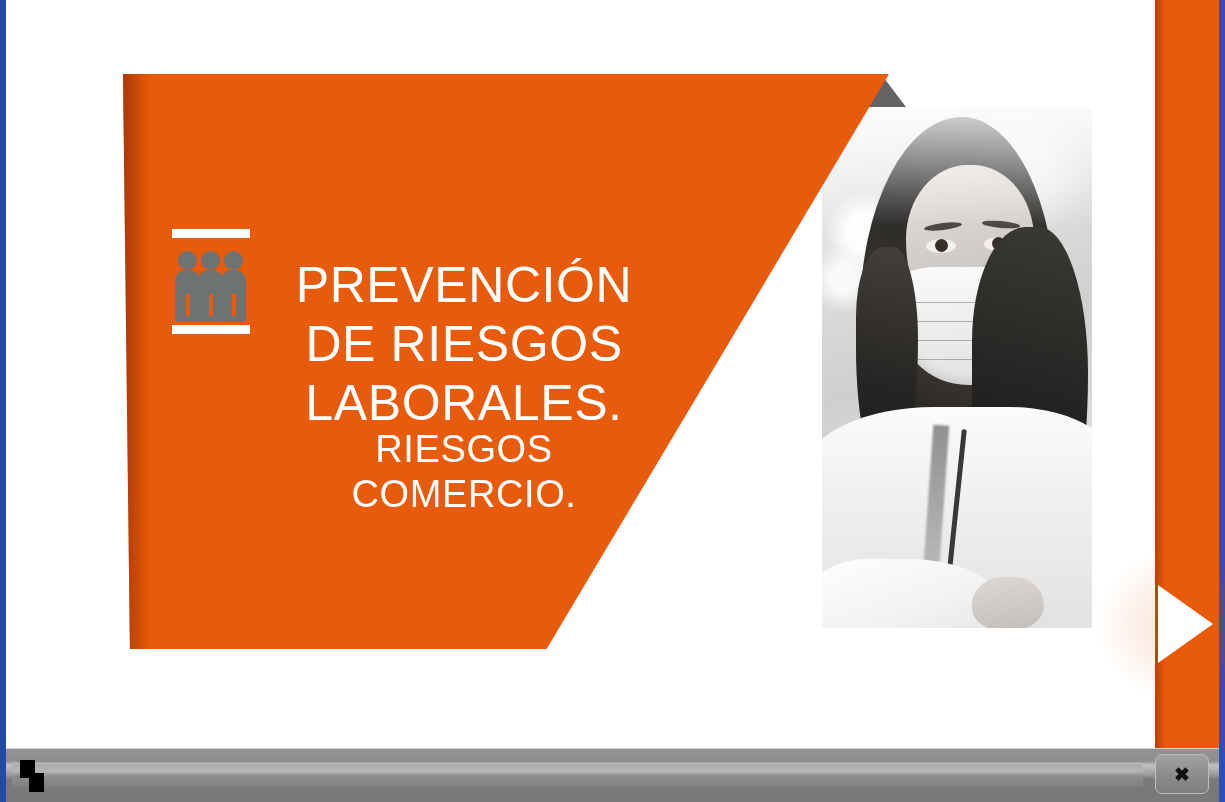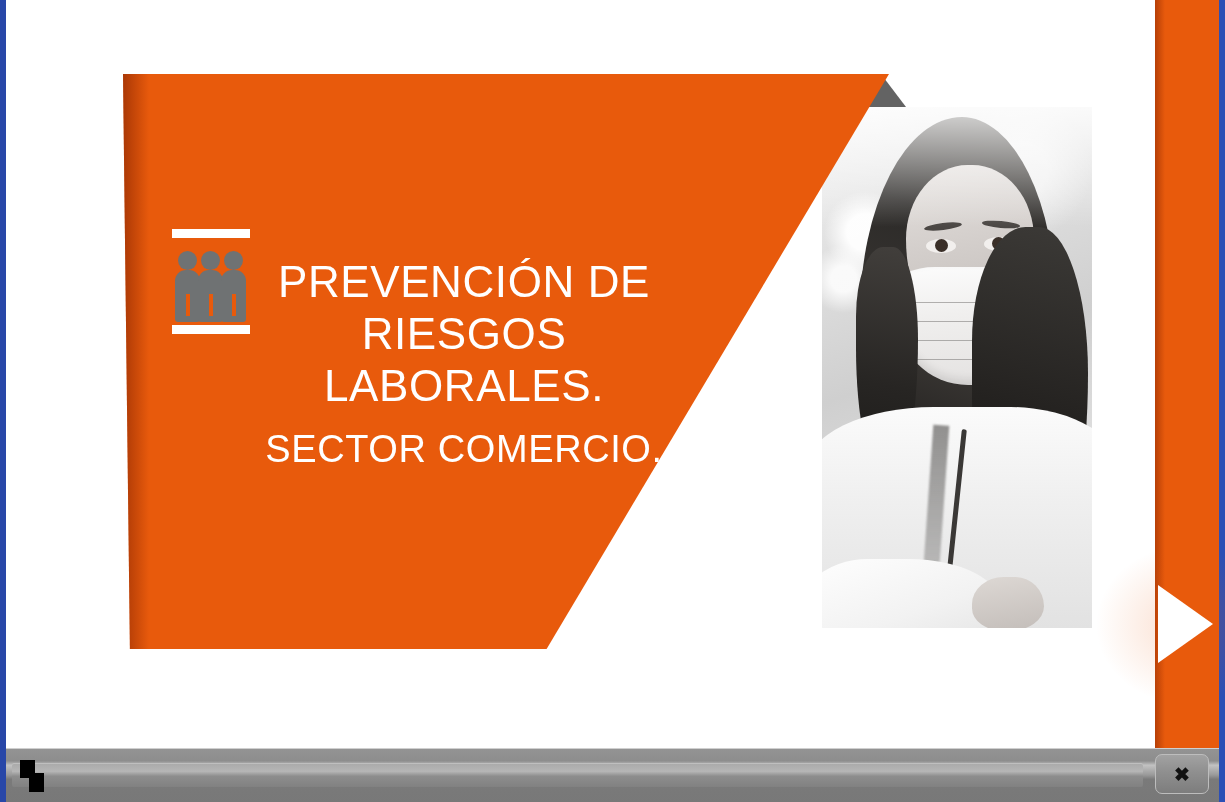--- a/index.html
+++ b/index.html
@@ -261,21 +261,21 @@
     position: absolute;
     color: #ffffff;
     text-align: center;
     font-weight: 400;
     letter-spacing: .6px;
     line-height: 1.18;
   }
   #title-main {
     left: 258px; top: 256px;
     width: 400px;
-    font-size: 44px;
+    font-size: 50px;
   }
   #title-sub {
     left: 258px; top: 427px;
     width: 400px;
     font-size: 38px;
   }
 
   
   #toolbar {
     position: absolute;
@@ -370,21 +370,21 @@
       <div class="body" style="left:3px;  top:41px;"></div>
       <div class="body" style="left:26px; top:41px;"></div>
       <div class="body" style="left:49px; top:41px;"></div>
       <div class="leggap" style="left:14px;"></div>
       <div class="leggap" style="left:37px;"></div>
       <div class="leggap" style="left:60px;"></div>
       <div class="bar bottom"></div>
     </div>
 
     <div class="headline" id="title-main">PREVENCIÓN DE RIESGOS LABORALES.</div>
-    <div class="headline" id="title-sub">SECTOR COMERCIO.</div>
+    <div class="headline" id="title-sub">RIESGOS COMERCIO.</div>
   </div>
 
   <div id="side-strip"></div>
   <div id="play-glow"></div>
   <div id="play-arrow"></div>
 
   <div id="toolbar">
     <div id="progress-track"></div>
   </div>
   <div id="cursor-mark">

